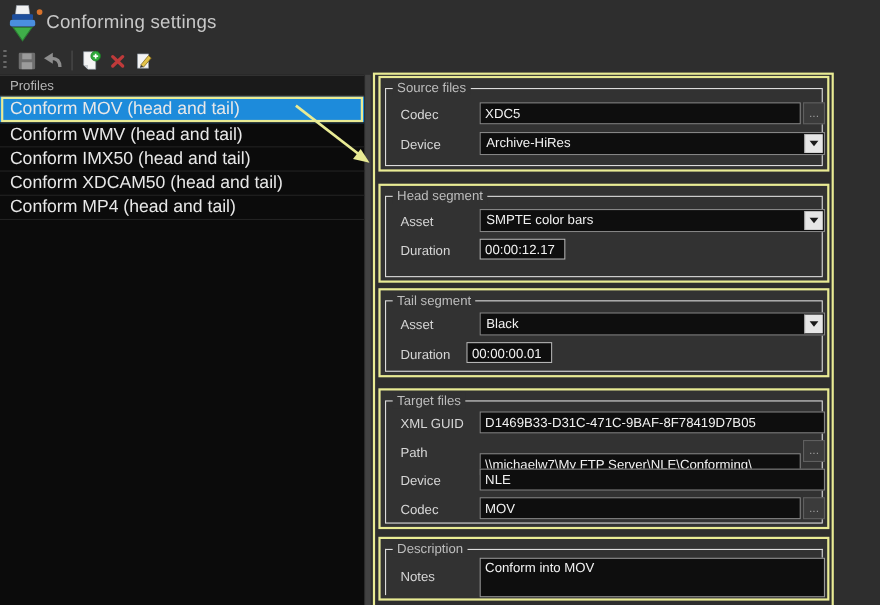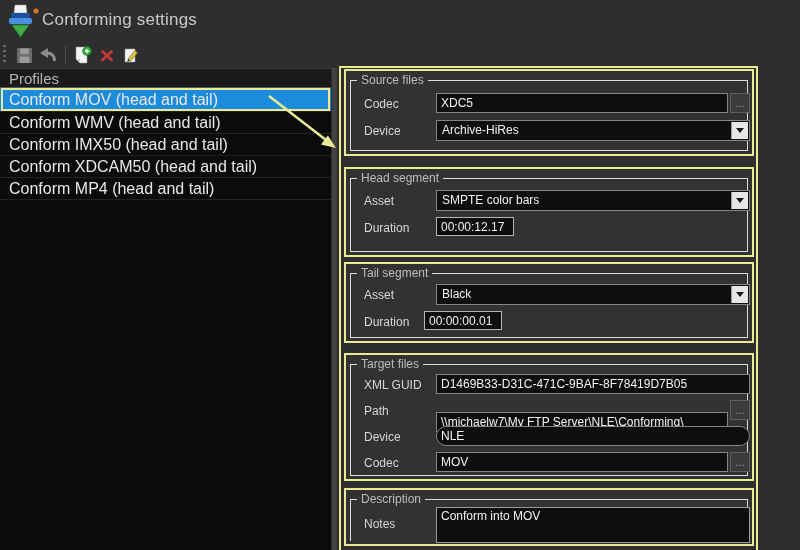--- a/index.html
+++ b/index.html
@@ -26,21 +26,21 @@
   .toolbar{position:absolute;left:0;top:42px;width:100%;height:26px;display:flex;align-items:center;}
   .grip{width:3px;height:20px;margin:0 6px 0 3px;
         background:repeating-linear-gradient(to bottom,#6a6a6a 0 2px,transparent 2px 5px);}
   .tbtn{width:22px;height:22px;display:flex;align-items:center;justify-content:center;margin:0 1px;}
   .tsep{width:1px;height:18px;background:#4f4f4f;margin:0 5px;}
 
   
   .profiles{position:absolute;left:0;top:68px;width:331px;height:482px;background:var(--panel-black);
             border-top:1px solid #3a3a3a;}
   .profiles-header{height:19px;line-height:19px;background:#1a1a1a;color:#b5b5b5;
-                   padding-left:9px;font-size:15px;border-bottom:1px solid #5a5a5a;}
+                   padding-left:9px;font-size:12px;border-bottom:1px solid #5a5a5a;}
   .prow{position:relative;height:22px;line-height:22px;padding-left:9px;color:#e8e8e8;
         font-size:16px;border-bottom:1px solid #222;}
   .prow.selected{background:var(--blue);height:24px;line-height:24px;}
   .prow.selected::after{content:'';position:absolute;inset:0 1px 0 1px;border:2px solid var(--yellow);pointer-events:none;}
 
   
   .splitter{position:absolute;left:332px;top:68px;width:5px;height:482px;background:#424242;}
 
   
   .right-panel{position:absolute;left:339px;top:66px;width:419px;height:488px;
@@ -207,21 +207,21 @@
 
     <div class="section sec-target">
       <div class="groupbox">
         <span class="group-title">Target files</span>
         <span class="flabel" style="left:13px;top:13px;">XML GUID</span>
         <input class="tinput" style="left: 85px; top: 9px; width: 314px;" value="D1469B33-D31C-471C-9BAF-8F78419D7B05">
         <span class="flabel" style="left:13px;top:39px;">Path</span>
         <input class="tinput" style="left: 85px; top: 35px; width: 292px; margin-top: 12px;" value="\\michaelw7\My FTP Server\NLE\Conforming\">
         <button class="browse-btn" style="left:379px;top:35px;">...</button>
         <span class="flabel" style="left:13px;top:65px;">Device</span>
-        <input class="tinput" style="left: 85px; top: 61px; width: 314px; border-radius: 10px;" value="NLE">
+        <input class="tinput" style="left: 85px; top: 61px; width: 314px;" value="NLE">
         <span class="flabel" style="left:13px;top:91px;">Codec</span>
         <input class="tinput" style="left: 85px; top: 87px; width: 292px;" value="MOV">
         <button class="browse-btn" style="left:379px;top:87px;">...</button>
       </div>
     </div>
 
     <div class="section sec-desc">
       <div class="groupbox" style="border-bottom:none;">
         <span class="group-title">Description</span>
         <span class="flabel" style="left:13px;top:17px;">Notes</span>

